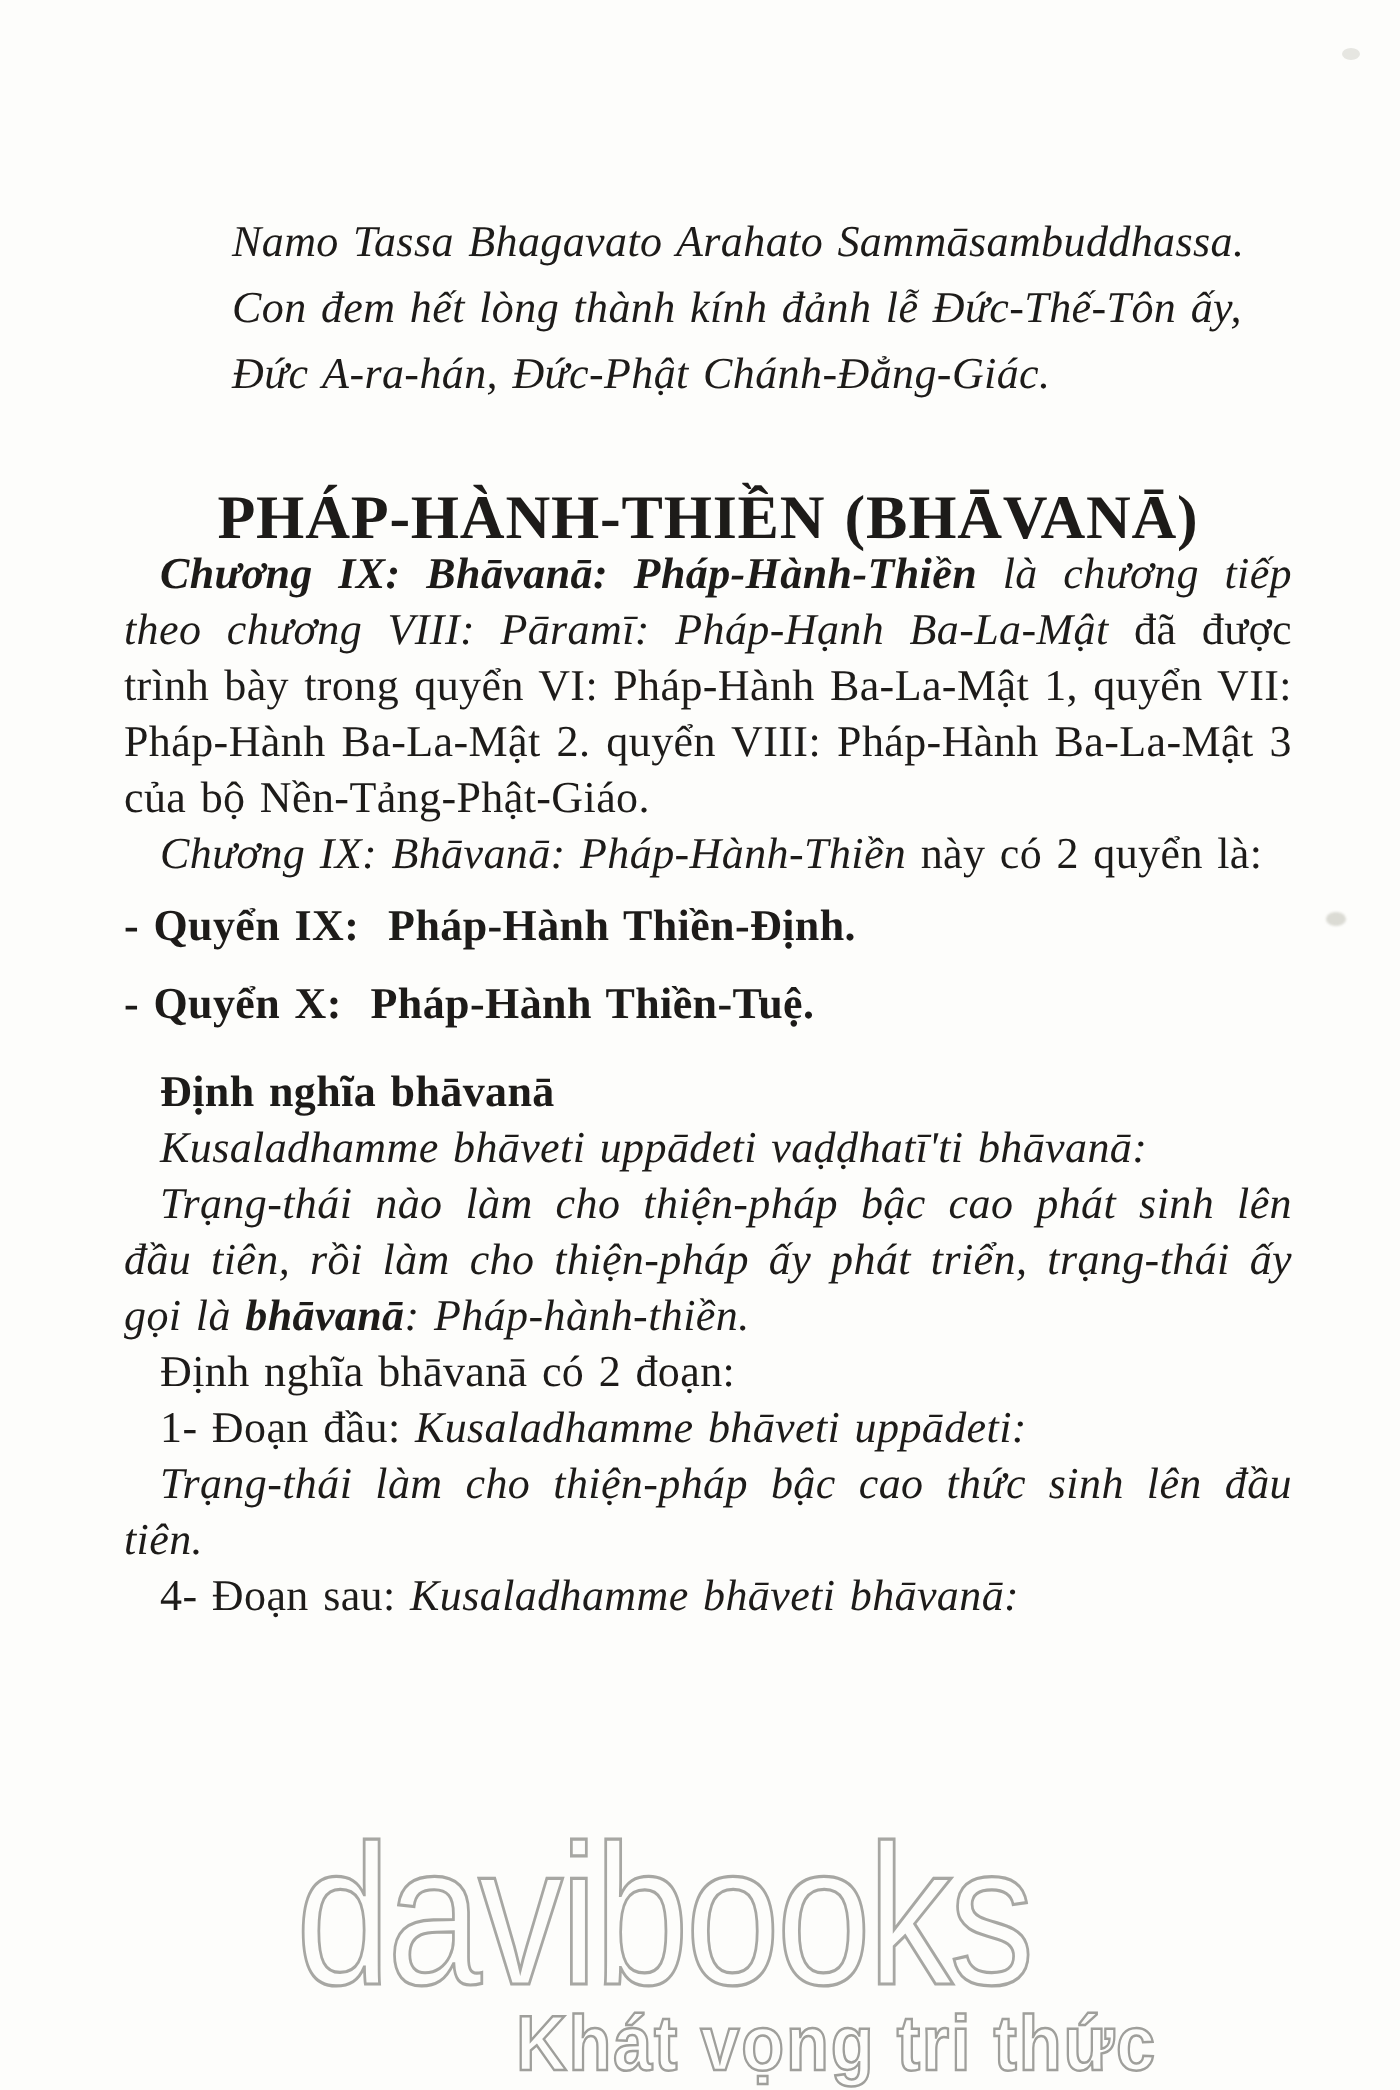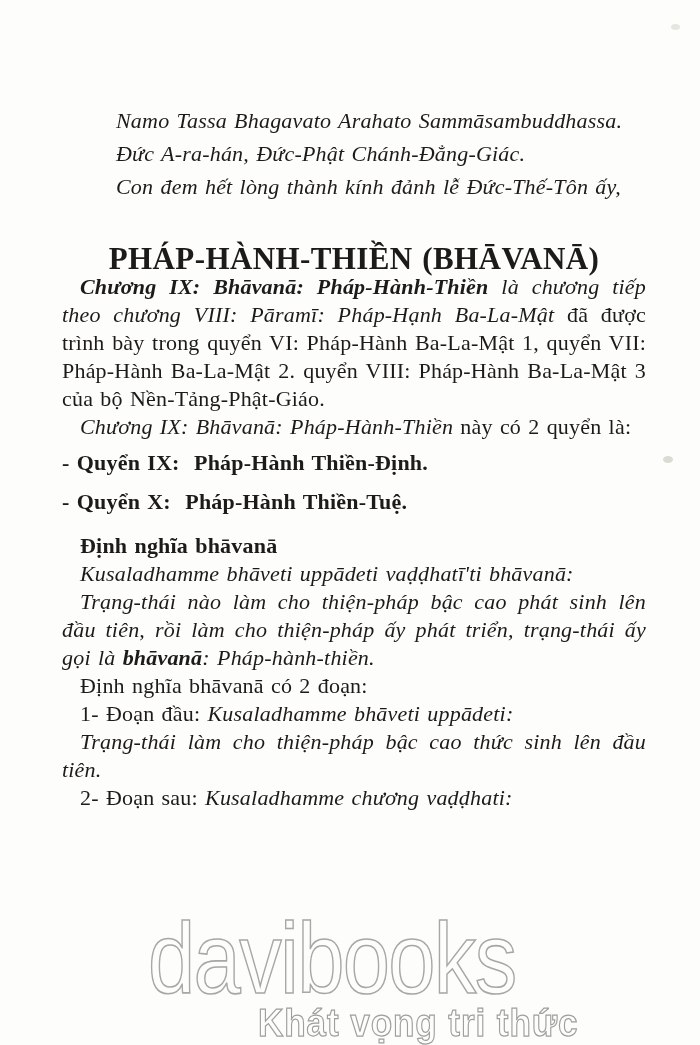--- a/index.html
+++ b/index.html
@@ -97,22 +97,22 @@
     <div class="wm-brand">davibooks</div>
     <div class="wm-tagline">Khát vọng tri thức</div>
   </div>
   <div class="speck speck-1"></div>
   <div class="speck speck-2"></div>
 
   <div class="content">
 
     <div class="blessing">
       <div>Namo Tassa Bhagavato Arahato Sammāsambuddhassa.</div>
+      <div>Con đem hết lòng thành kính đảnh lễ Đức-Thế-Tôn ấy,</div>
       <div>Đức A-ra-hán, Đức-Phật Chánh-Đẳng-Giác.</div>
-      <div>Con đem hết lòng thành kính đảnh lễ Đức-Thế-Tôn ấy,</div>
     </div>
 
     <div class="title mt-title">PHÁP-HÀNH-THIỀN (BHĀVANĀ)</div>
 
     <p class="para justify indent mt-p-intro"><span class="seg-bi">Chương IX: Bhāvanā: Pháp-Hành-Thiền</span><span class="seg-i"> là chương tiếp theo chương VIII: Pāramī: Pháp-Hạnh Ba-La-Mật </span><span class="seg-r">đã được trình bày trong quyển VI: Pháp-Hành Ba-La-Mật 1, quyển VII: Pháp-Hành Ba-La-Mật 2. quyển VIII: Pháp-Hành Ba-La-Mật 3 của bộ Nền-Tảng-Phật-Giáo.</span></p>
 
     <p class="para justify indent mt-p-chap"><span class="seg-i">Chương IX: Bhāvanā: Pháp-Hành-Thiền</span><span class="seg-r"> này có 2 quyển là:</span></p>
 
     <p class="list-item mt-item1">- Quyển IX:  Pháp-Hành Thiền-Định.</p>
 
@@ -123,17 +123,17 @@
     <p class="para italic indent mt-pali">Kusaladhamme bhāveti uppādeti vaḍḍhatī'ti bhāvanā:</p>
 
     <p class="para justify indent mt-meaning"><span class="seg-i">Trạng-thái nào làm cho thiện-pháp bậc cao phát sinh lên đầu tiên, rồi làm cho thiện-pháp ấy phát triển, trạng-thái ấy gọi là </span><span class="seg-bi">bhāvanā</span><span class="seg-i">: Pháp-hành-thiền.</span></p>
 
     <p class="para indent mt-twopart">Định nghĩa bhāvanā có 2 đoạn:</p>
 
     <p class="para indent mt-part1"><span class="seg-r">1- Đoạn đầu: </span><span class="seg-i">Kusaladhamme bhāveti uppādeti:</span></p>
 
     <p class="para justify indent italic mt-part1m">Trạng-thái làm cho thiện-pháp bậc cao thức sinh lên đầu tiên.</p>
 
-    <p class="para indent mt-part2"><span class="seg-r">2- Đoạn sau: </span><span class="seg-i">Kusaladhamme chương vaḍḍhati:</span></p>
+    <p class="para indent mt-part2"><span class="seg-r">4- Đoạn sau: </span><span class="seg-i">Kusaladhamme bhāveti bhāvanā:</span></p>
 
 
   </div>
 </div>
 
 </body></html>

